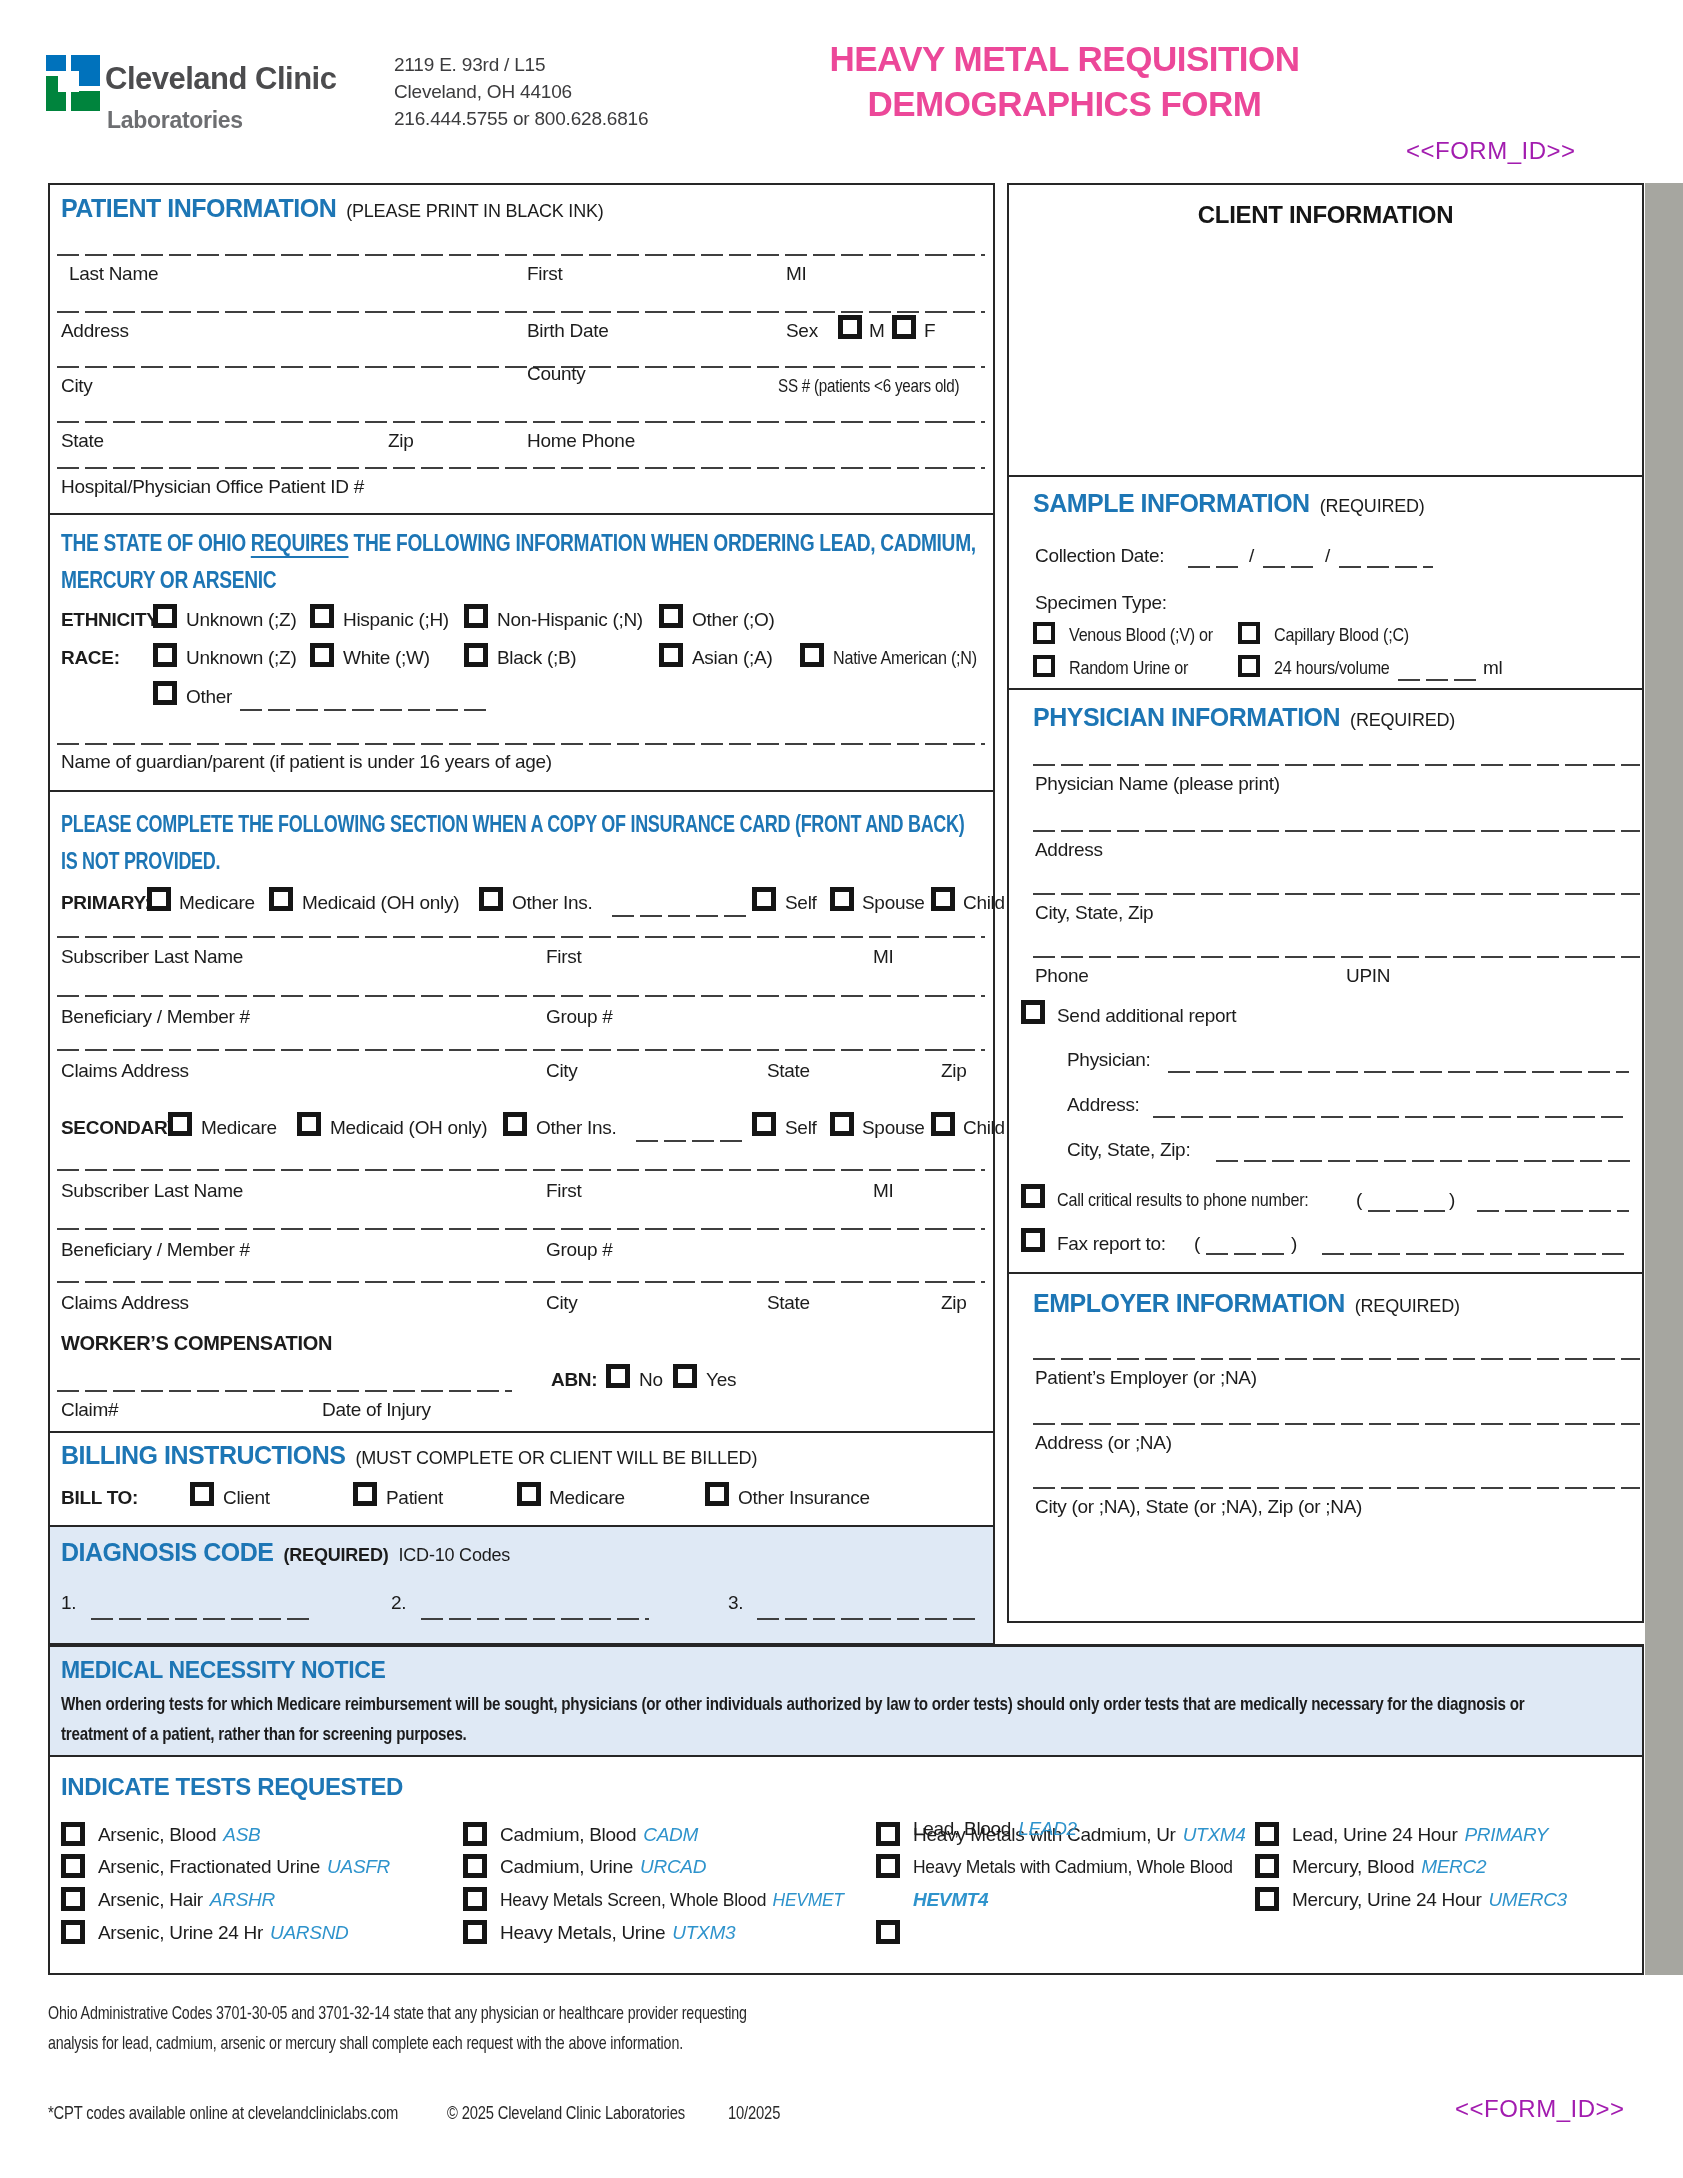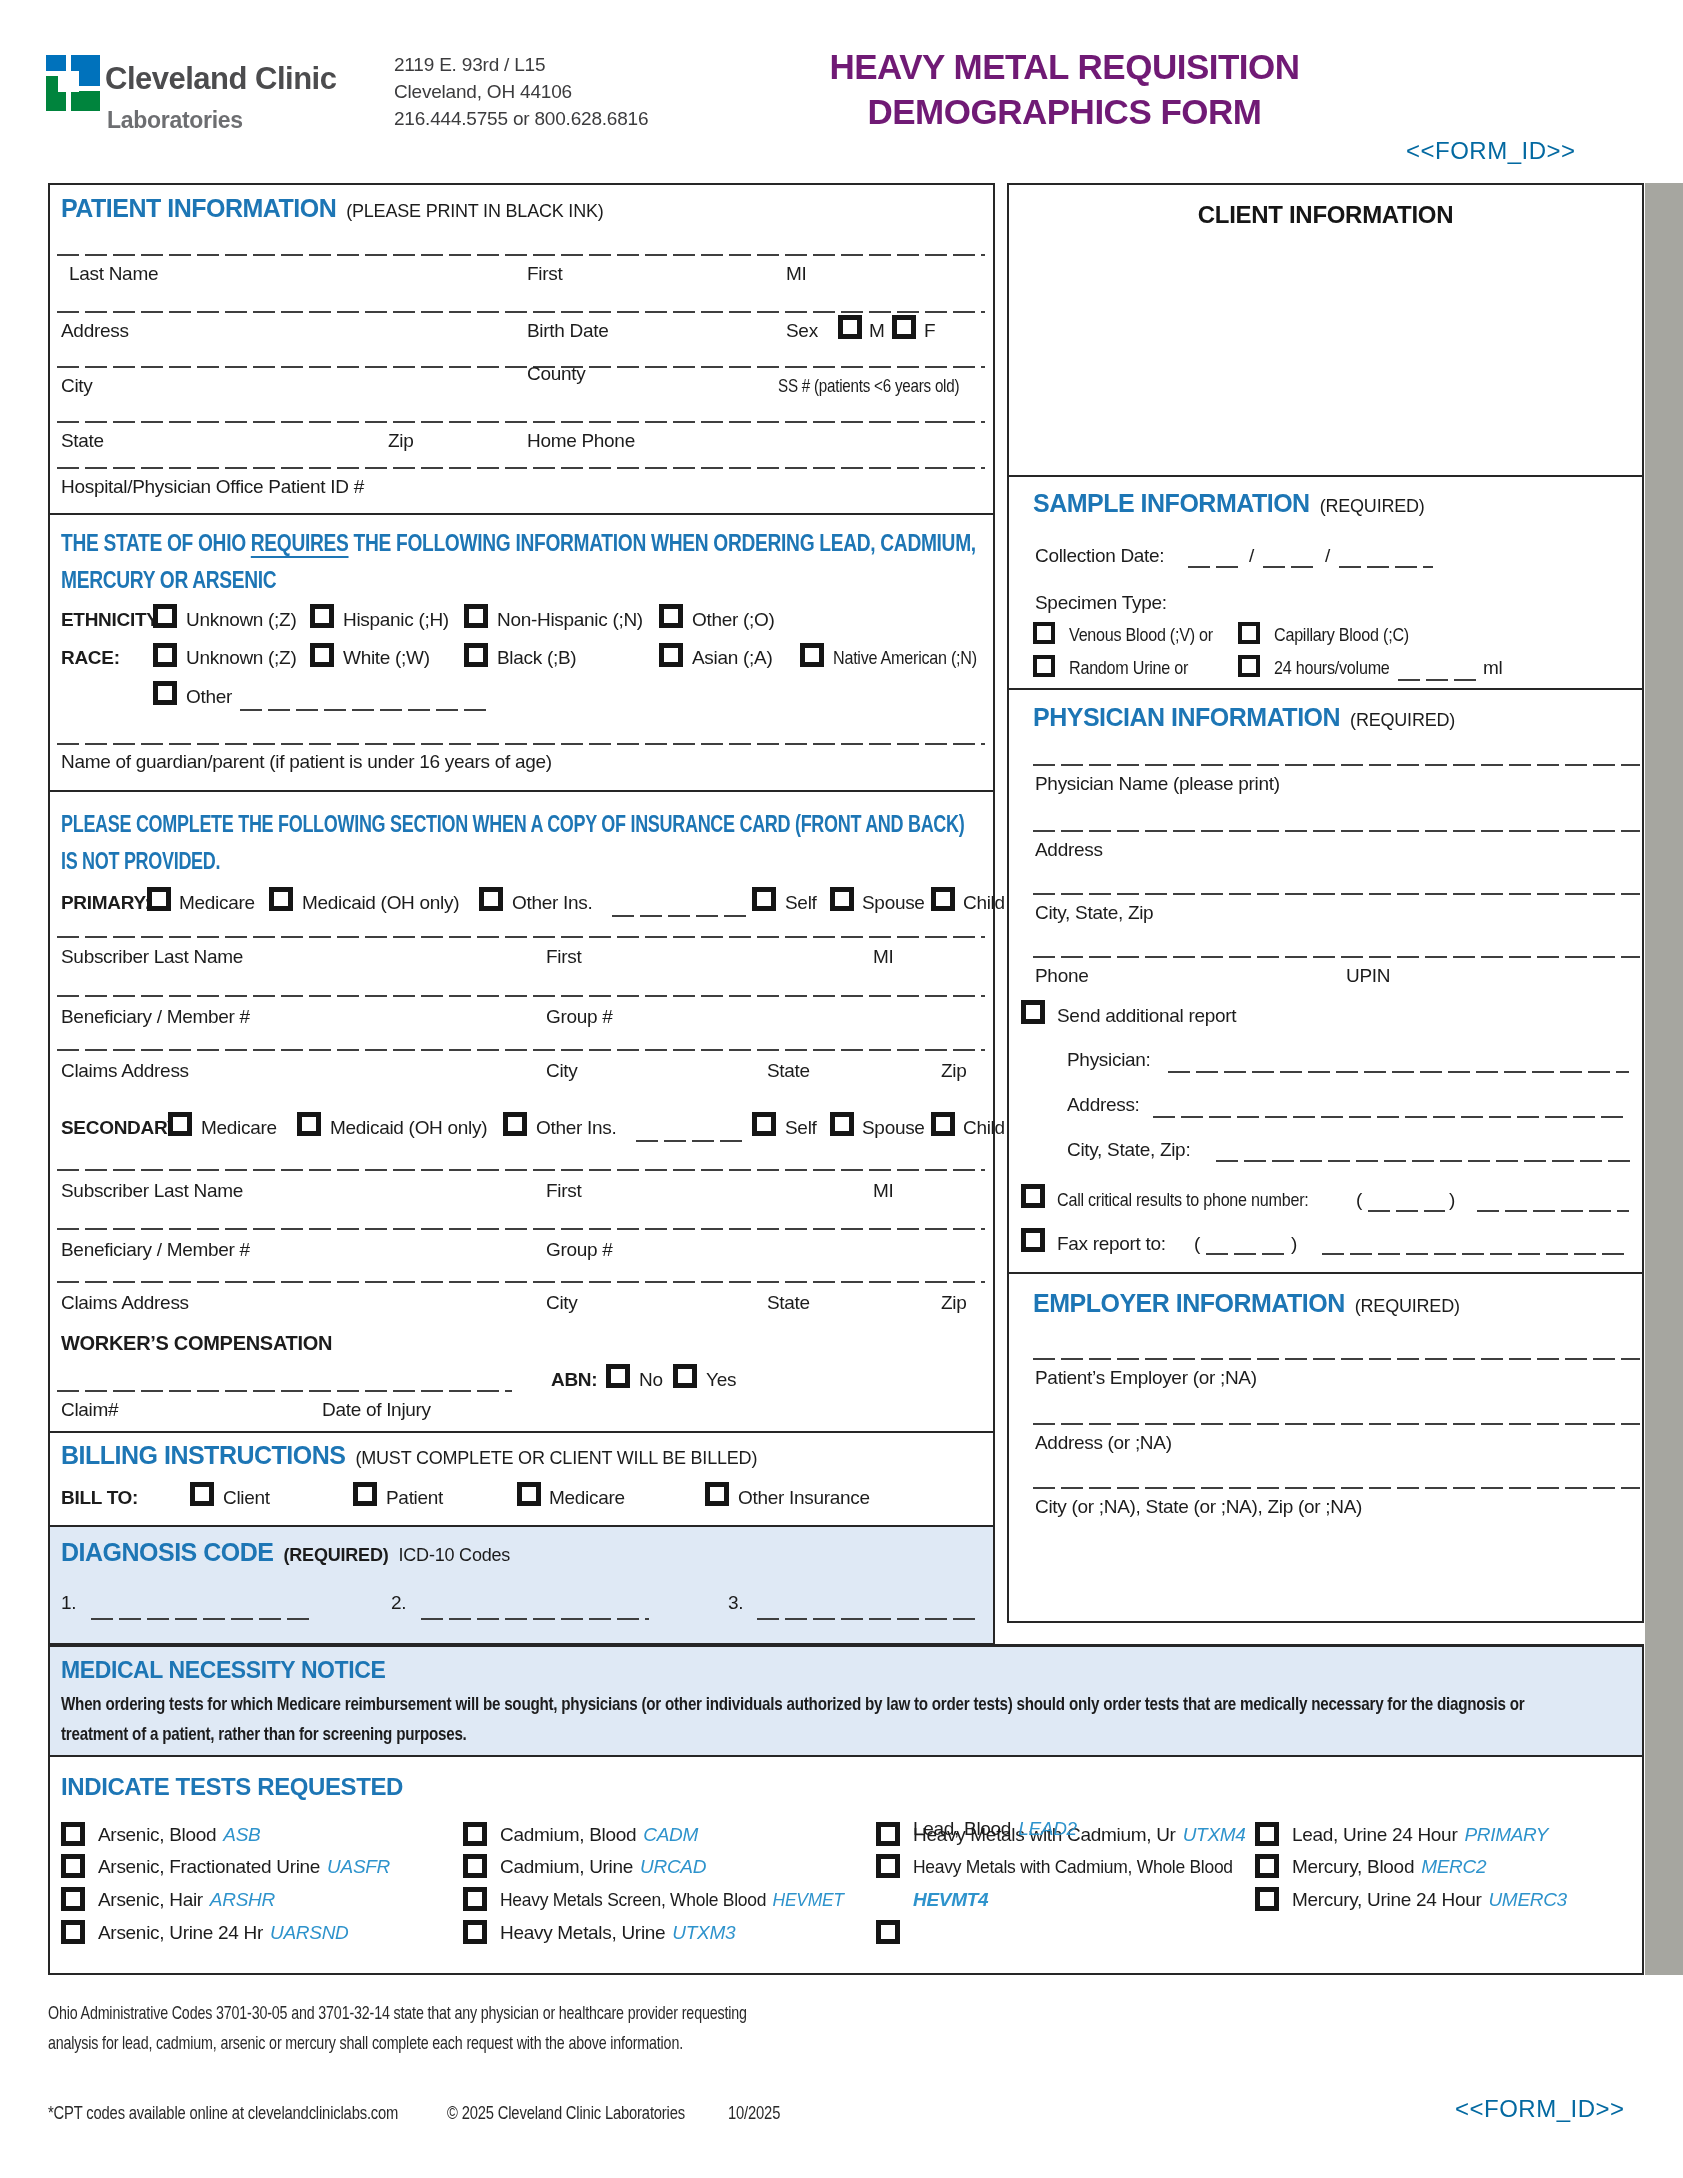--- a/index.html
+++ b/index.html
@@ -12,23 +12,23 @@
   .cb{position:absolute;width:24px;height:24px;box-sizing:border-box;border:5px solid #151515;background:#fff;}
   .cbs{width:22px;height:22px;border-width:4px;}
   .dline{position:absolute;height:2px;background:repeating-linear-gradient(90deg,#3f3f3f 0 22px,rgba(0,0,0,0) 22px 28px);}
   .sec-title{position:absolute;white-space:nowrap;font-weight:bold;font-size:25px;color:#1d76b5;letter-spacing:-0.5px;transform-origin:0 0;}
   .sec-note{font-weight:normal;font-size:18px;color:#1c1c1c;margin-left:10px;letter-spacing:-0.2px;}
   .sec-note-b{font-weight:bold;font-size:18px;color:#1c1c1c;margin-left:10px;letter-spacing:-0.2px;}
   .h-blue{position:absolute;white-space:nowrap;font-weight:bold;font-size:24px;color:#1d76b5;letter-spacing:-0.4px;transform-origin:0 0;}
   .u{text-decoration:underline;text-decoration-thickness:2px;text-underline-offset:5px;}
   .code{font-style:italic;color:#2e93cc;margin-left:7px;letter-spacing:-0.3px;}
   .codeabs{position:absolute;font-style:italic;color:#2e93cc;font-size:19px;white-space:nowrap;letter-spacing:-0.3px;font-weight:bold;}
-  .titleblk{position:absolute;left:738px;top:44px;width:653px;text-align:center;font-size:35px;font-weight:bold;
-            line-height:45px;color:#701a75;letter-spacing:-0.5px;}
-  .formid{position:absolute;font-size:24px;color:#0369a1;letter-spacing:0.5px;white-space:nowrap;}
+  .titleblk{position:absolute;left:738px;top:36px;width:653px;text-align:center;font-size:35px;font-weight:bold;
+            line-height:45px;color:#ec4899;letter-spacing:-0.5px;}
+  .formid{position:absolute;font-size:24px;color:#a21caf;letter-spacing:0.5px;white-space:nowrap;}
   .addr{position:absolute;left:394px;top:51px;font-size:19px;line-height:27px;color:#3c3c3e;letter-spacing:-0.2px;}
   .brand{position:absolute;left:105px;top:61px;font-size:31px;font-weight:bold;color:#4c4c4e;letter-spacing:-0.5px;white-space:nowrap;}
   .brandsub{position:absolute;left:107px;top:107px;font-size:23px;font-weight:bold;color:#6d6e71;letter-spacing:-0.3px;}
   .logo{position:absolute;left:46px;top:55px;width:53px;height:55px;}
   .logo span{position:absolute;display:block;}
   .logo .b1{left:0;top:0;width:20px;height:16px;background:#0072bc;}
   .logo .b2{left:25px;top:0;width:29px;height:31px;background:#0072bc;}
   .logo .g1{left:0;top:21px;width:20px;height:35px;background:#00843d;}
   .logo .g2{left:25px;top:36px;width:29px;height:20px;background:#00843d;}
   .logo .w{left:12px;top:16px;width:21px;height:21px;background:#ffffff;}

